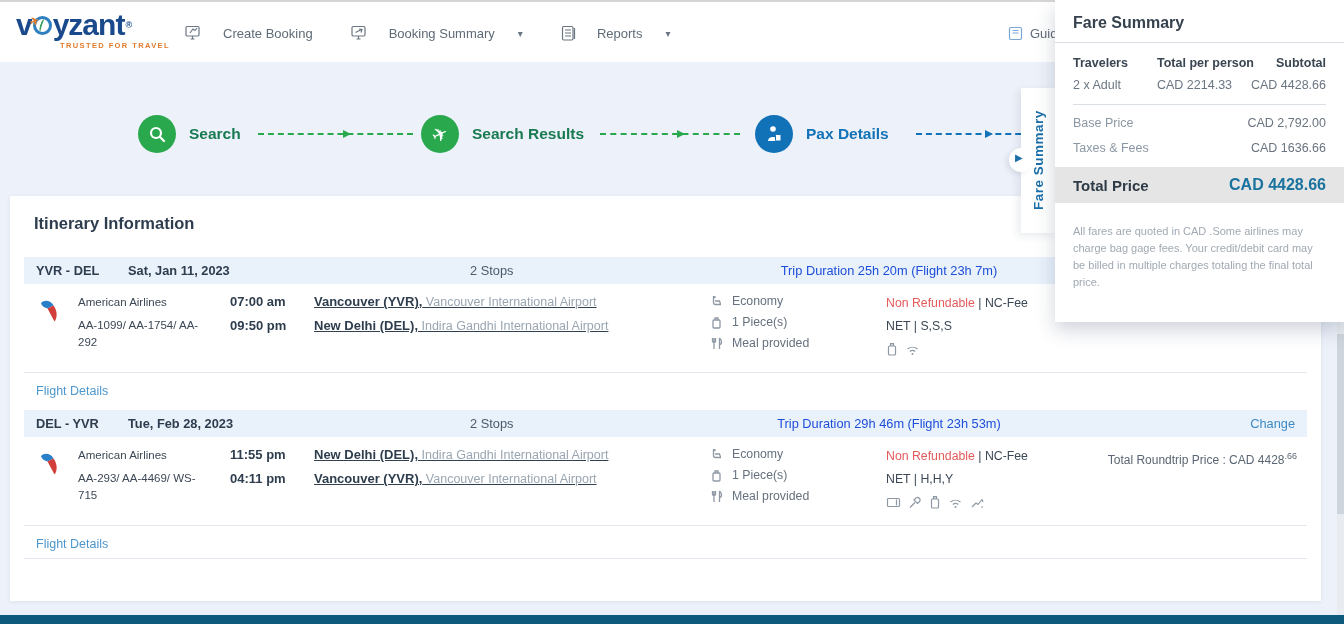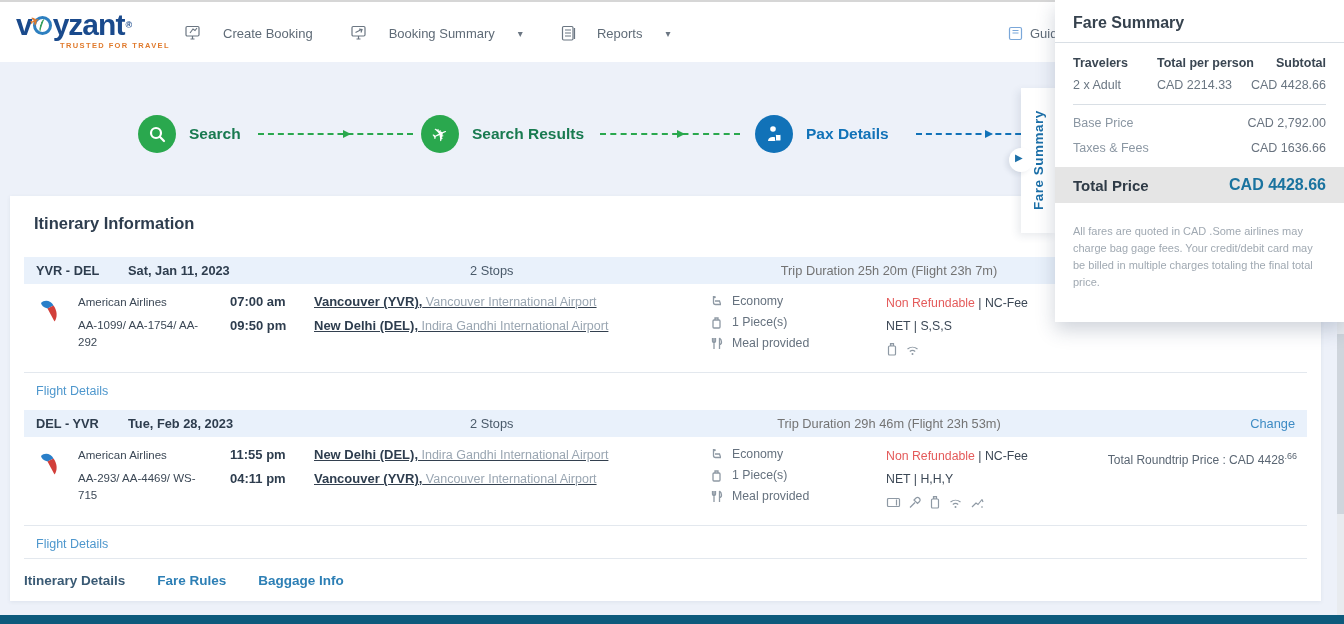--- a/index.html
+++ b/index.html
@@ -62,21 +62,21 @@
   .card { position:absolute; left:10px; top:196px; width:1311px; height:405px; background:#fff; box-shadow:0 1px 4px rgba(40,60,90,.08); z-index:2; }
   .card h2 { font-size:16.5px; color:#2e3d4e; padding:18px 24px 0; }
   .segments { margin-top:24px; }
   .segment { margin:0 14px; }
   .segment + .segment { margin-top:5px; }
   .segment.last { border-bottom:1px solid #e3e8ee; }
   .seg-band { position:relative; height:27px; background:#e9f1fb; display:flex; align-items:center; font-size:12.8px; }
   .seg-route { font-weight:bold; color:#2e3d4e; margin-left:12px; width:78px; }
   .seg-date { font-weight:bold; color:#2e3d4e; margin-left:14px; }
   .seg-stops { position:absolute; left:446px; color:#4a5a6a; }
-  .seg-duration { position:absolute; left:700px; width:330px; text-align:center; color:#737373; }
+  .seg-duration { position:absolute; left:700px; width:330px; text-align:center; color:#1d4ed8; }
   .seg-change { position:absolute; right:12px; color:#3d8bc4; cursor:pointer; }
   .seg-body { position:relative; height:88px; font-size:13px; }
   .aa-logo { position:absolute; left:12px; top:11px; width:30px; height:30px; }
   .airline { position:absolute; left:54px; top:12px; width:135px; font-size:11.5px; color:#3c4856; }
   .airline .al-name { margin-bottom:9px; }
   .airline .al-nums { line-height:1.5; }
   .times { position:absolute; left:206px; top:10px; font-weight:bold; color:#2e3d4e; }
   .times div { margin-bottom:9px; }
   .cities { position:absolute; left:290px; top:10px; }
   .cities div { margin-bottom:9px; white-space:nowrap;text-decoration:underline; }
@@ -376,23 +376,18 @@
           </div>
         </div>
         <div class="roundtrip"><span>Total Roundtrip Price : CAD 4428</span><sup>.66</sup></div>
       </div>
       <div class="fd-row">
         <a class="fd-link">Flight Details</a>
       </div>
     </div>
   </div>
 
-  <div class="tabs">
-    <span class="tab-link active">Itinerary Details</span>
-    <span class="tab-link normal">Fare Rules</span>
-    <span class="tab-link normal">Baggage Info</span>
-  </div>
 </section>
 
 <div class="scrollbar">
     <div class="scroll-thumb"></div>
   </div>
 <div class="footerbar"></div>
 
 </body></html>

